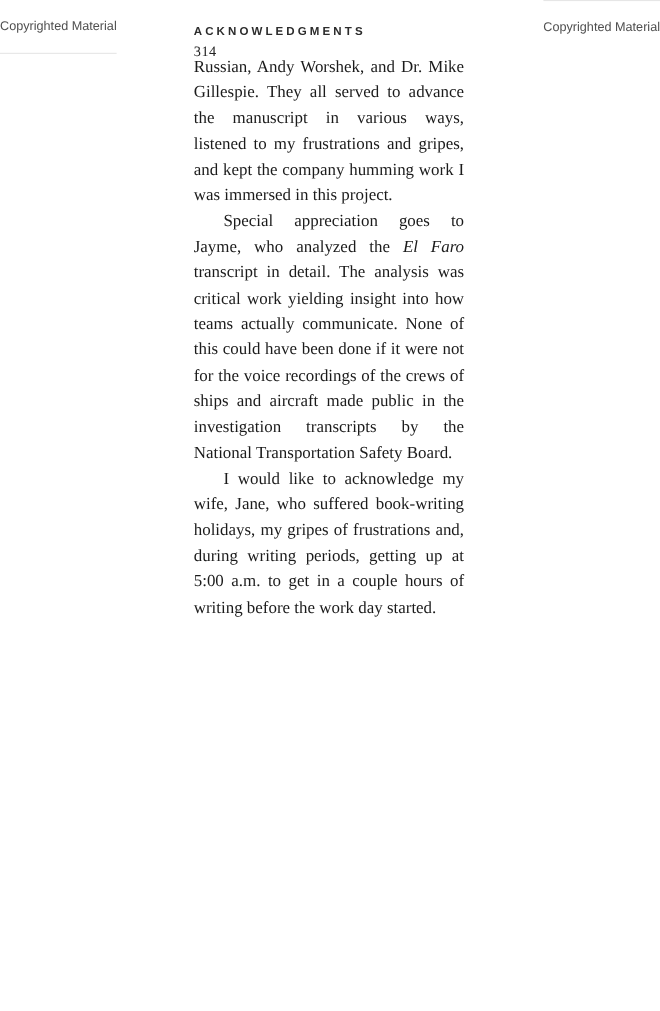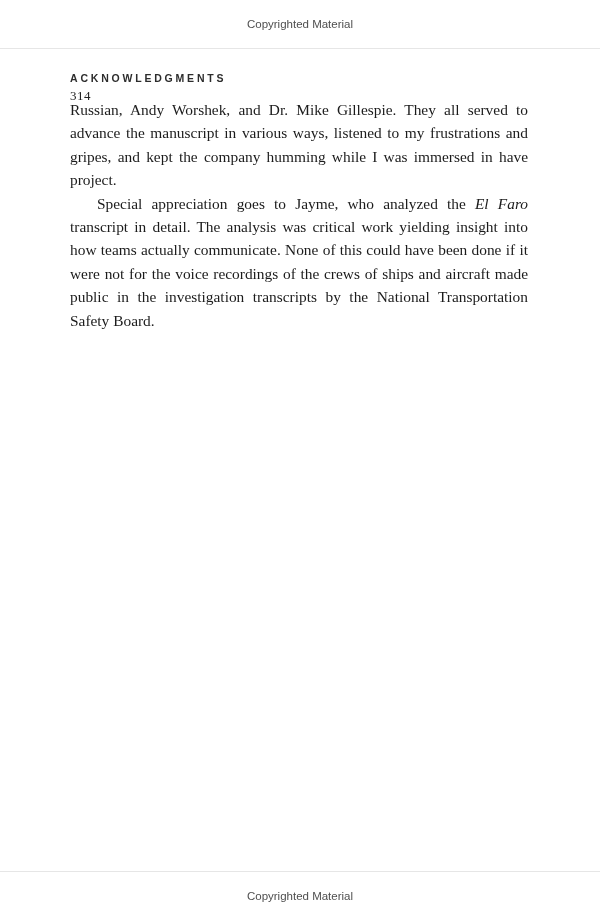--- a/index.html
+++ b/index.html
@@ -5,21 +5,21 @@
   html, body {
     margin: 0;
     padding: 0;
     background: #ffffff;
   }
   .page {
     width: 600px;
     height: 919px;
     box-sizing: border-box;
     display: flex;
-    flex-direction: column;
+    flex-direction: row;
     background: #ffffff;
     font-family: "Liberation Serif", serif;
     color: #1b1b1b;
     overflow: hidden;
   }
   .banner {
     height: 48px;
     flex: 0 0 auto;
     display: flex;
     align-items: center;
@@ -85,23 +85,24 @@
   <div class="banner top">Copyrighted Material</div>
 
   <div class="content">
 
     <div class="running-header">
       <span class="page-num">314</span>
       <span class="head-title">ACKNOWLEDGMENTS</span>
     </div>
 
     <div class="body-text">
-      <p class="noindent">Russian, Andy Worshek, and Dr. Mike Gillespie. They all served to advance the manuscript in various ways, listened to my frustrations and gripes, and kept the company humming while I was immersed in have project.</p>
+      <p class="noindent">Russian, Andy Worshek, and Dr. Mike Gillespie. They all served to advance the manuscript in various ways, listened to my frustrations and gripes, and kept the company humming work I was immersed in this project.</p>
       <p>
         <span>Special appreciation goes to Jayme, who analyzed the </span><em>El Faro</em><span> transcript in detail. The analysis was critical work yielding insight into how teams actually communicate. None of this could have been done if it were not for the voice recordings of the crews of ships and aircraft made public in the investigation transcripts by the National Transportation Safety Board.</span>
       </p>
+      <p>I would like to acknowledge my wife, Jane, who suffered book-writing holidays, my gripes of frustrations and, during writing periods, getting up at 5:00 a.m. to get in a couple hours of writing before the work day started.</p>
     </div>
 
   </div>
 
   <div class="banner bottom">Copyrighted Material</div>
 
 </div>
 
 </body></html>

